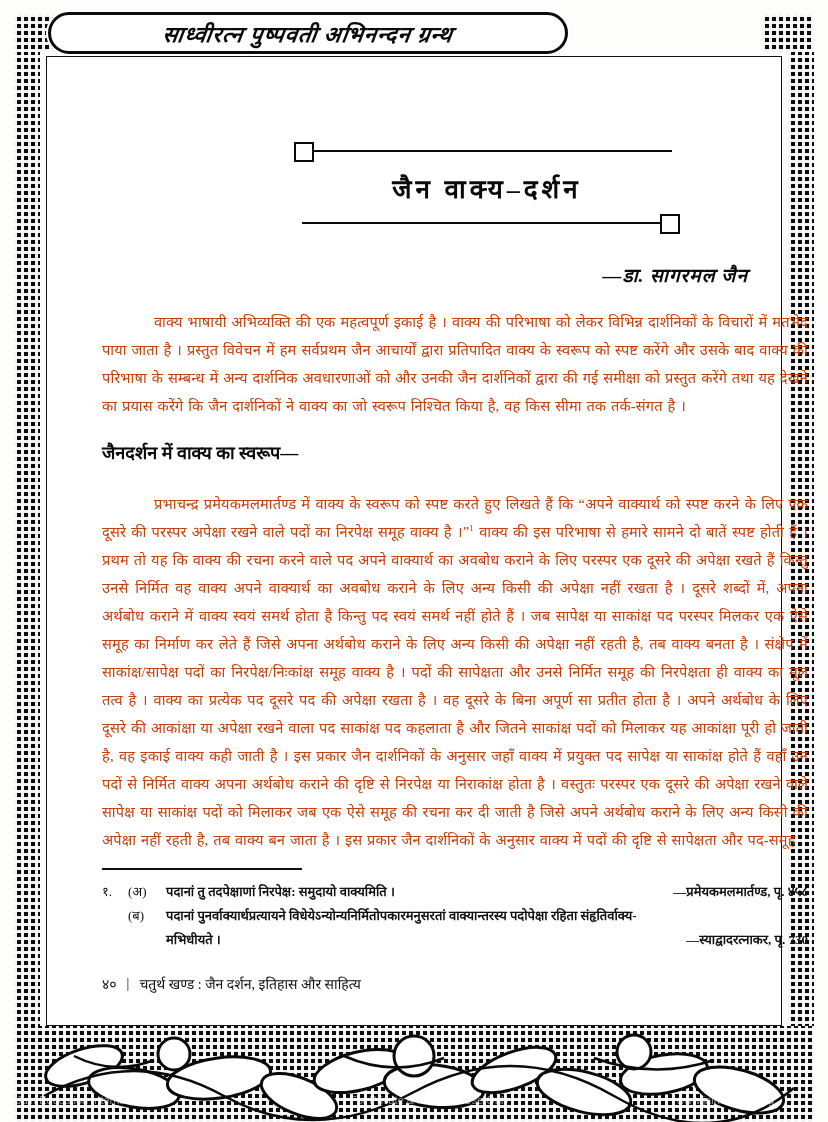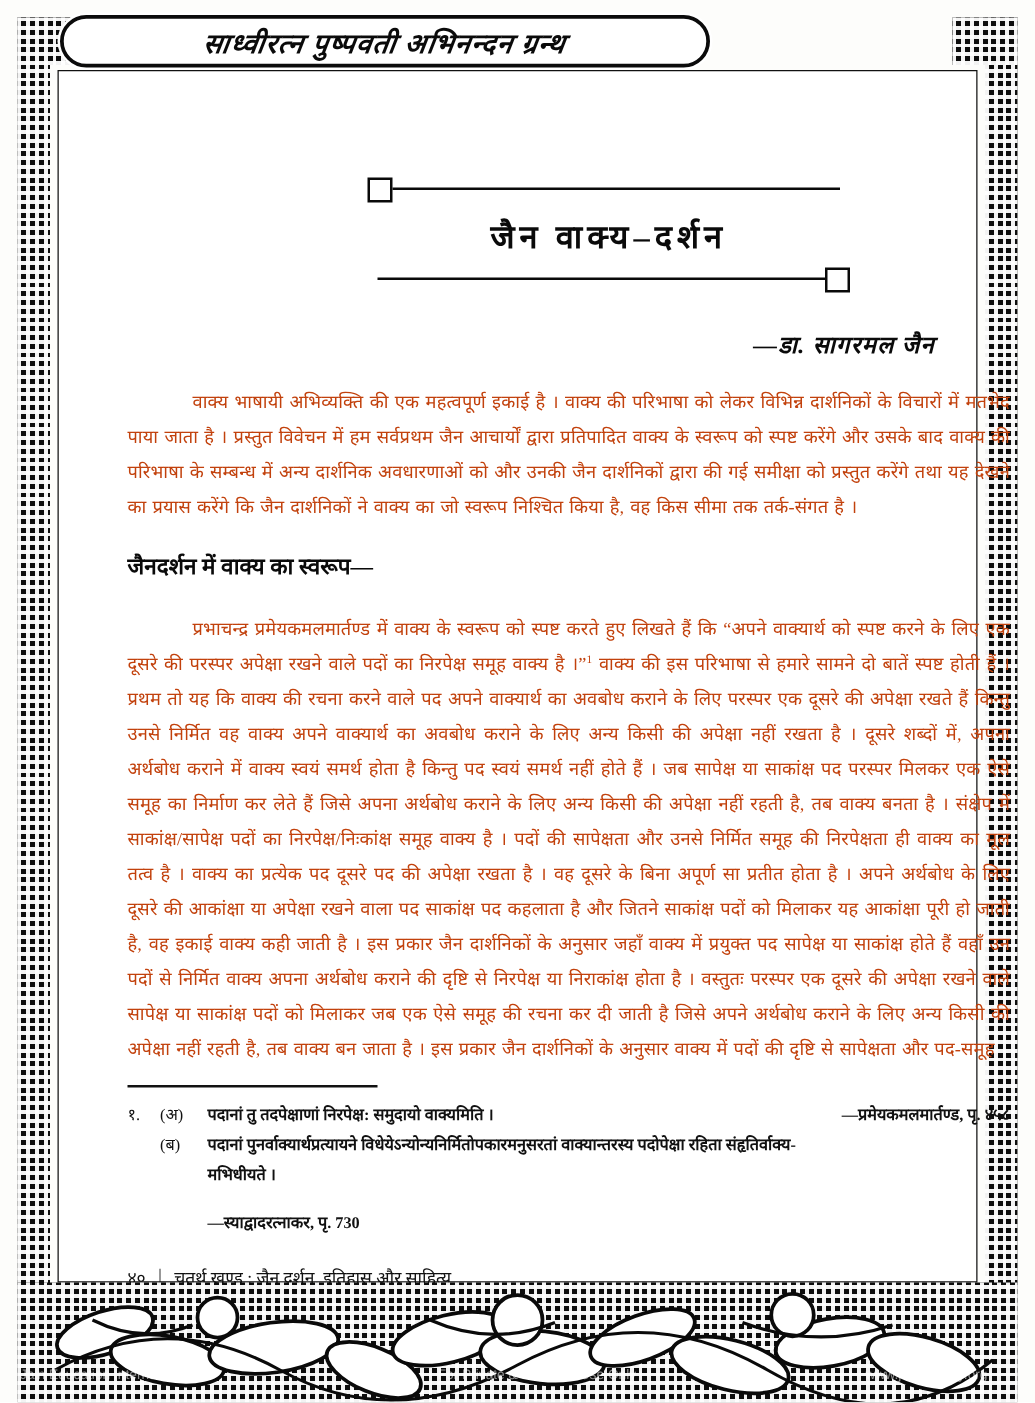--- a/index.html
+++ b/index.html
@@ -160,21 +160,21 @@
   .fn-row {
     display: flex;
     align-items: flex-start;
     gap: 0px;
   }
   .fn-marker { width: 26px; flex: 0 0 26px; }
   .fn-label  { width: 38px; flex: 0 0 38px; }
   .fn-body   { flex: 1 1 auto; font-weight: bold; }
   .fn-line { display: flex; justify-content: space-between; gap: 14px; }
   .fn-src { white-space: nowrap; }
-  .fn-cont { padding-left: 0px; flex-direction: column; }
+  .fn-cont { padding-left: 0px; }
 
   
   .page-footer {
     margin-top: 22px;
     font-size: 14px;
     color: #111;
     display: flex;
     align-items: center;
     gap: 10px;
   }
@@ -193,21 +193,21 @@
   .watermark {
     position: absolute;
     bottom: 16px;
     font-size: 11px;
     color: rgba(255,255,255,.55);
     font-family: "Liberation Sans", sans-serif;
     white-space: nowrap;
   }
   .wm-left  { left: 2px; }
   .wm-mid   { left: 336px; }
-  .wm-right { right: 24px; }
+  .wm-right { right: 40px; }
 </style>
 </head>
 <body>
 
 <div class="page">
 
   <div class="hatch hatch-left"></div>
   <div class="hatch hatch-right"></div>
   <div class="hatch hatch-top-l"></div>
   <div class="hatch hatch-top-r"></div>

